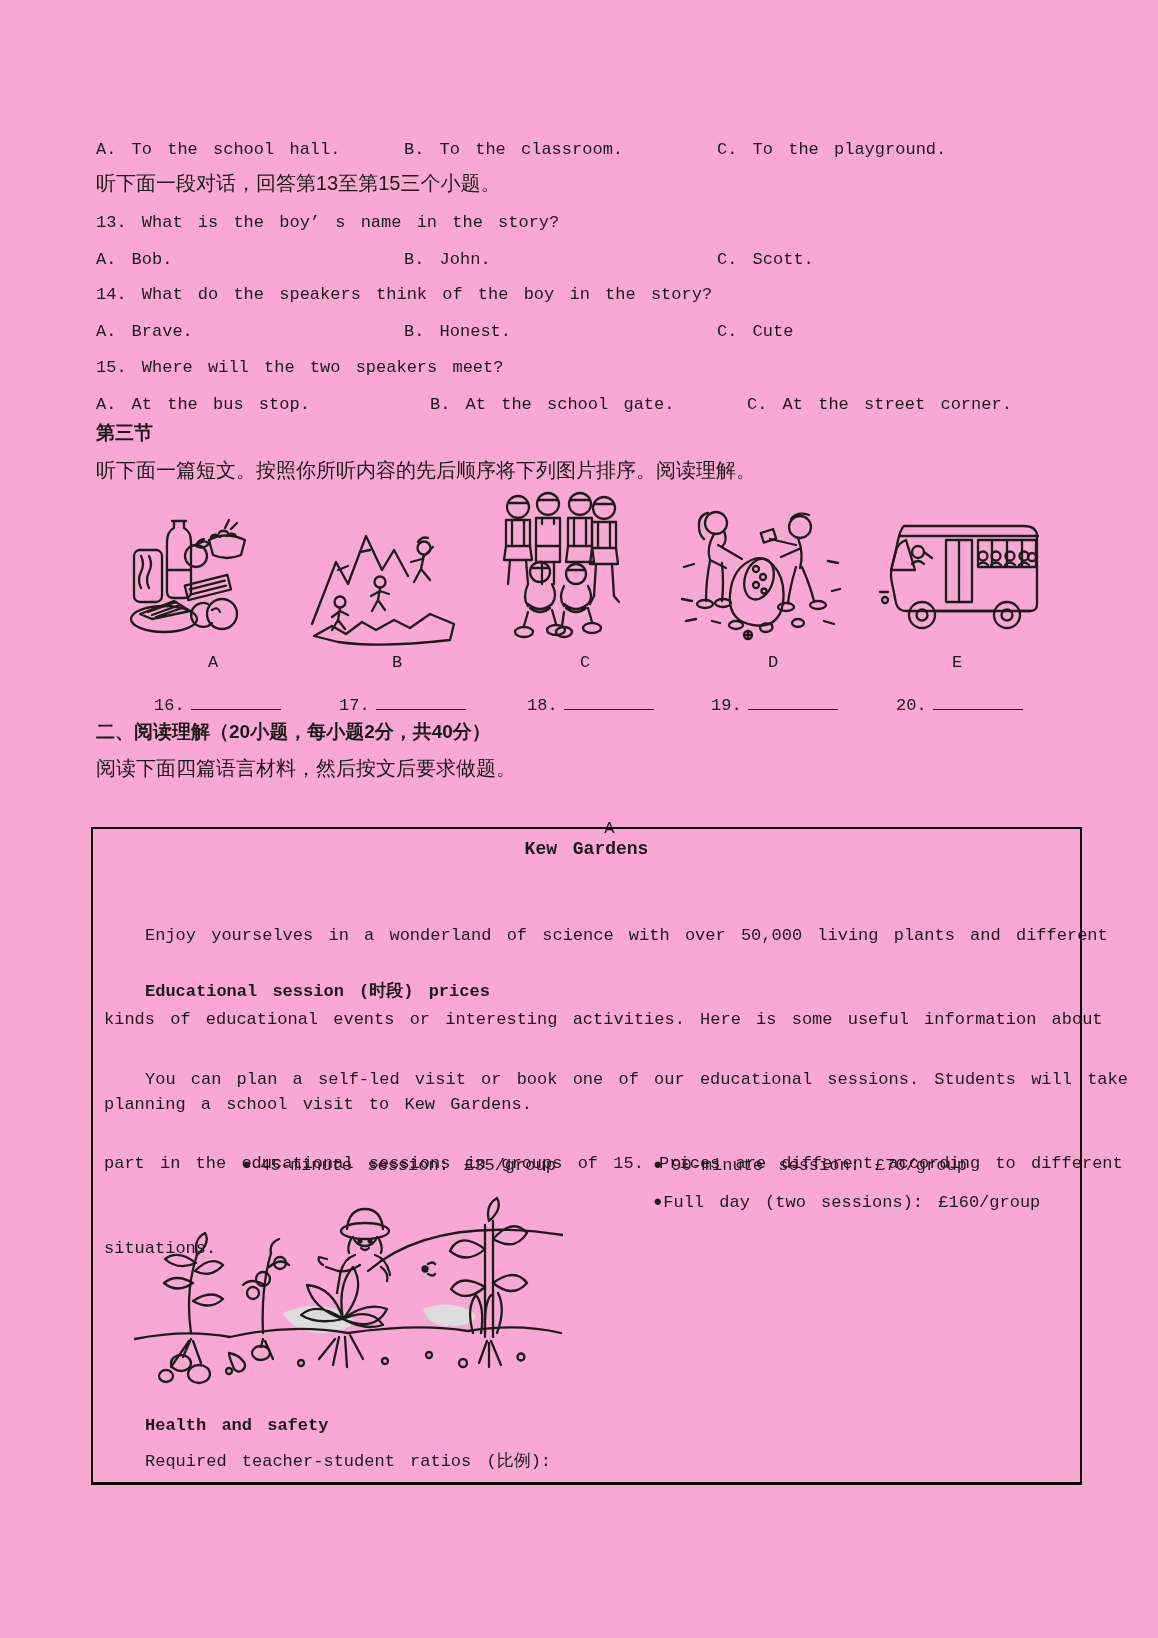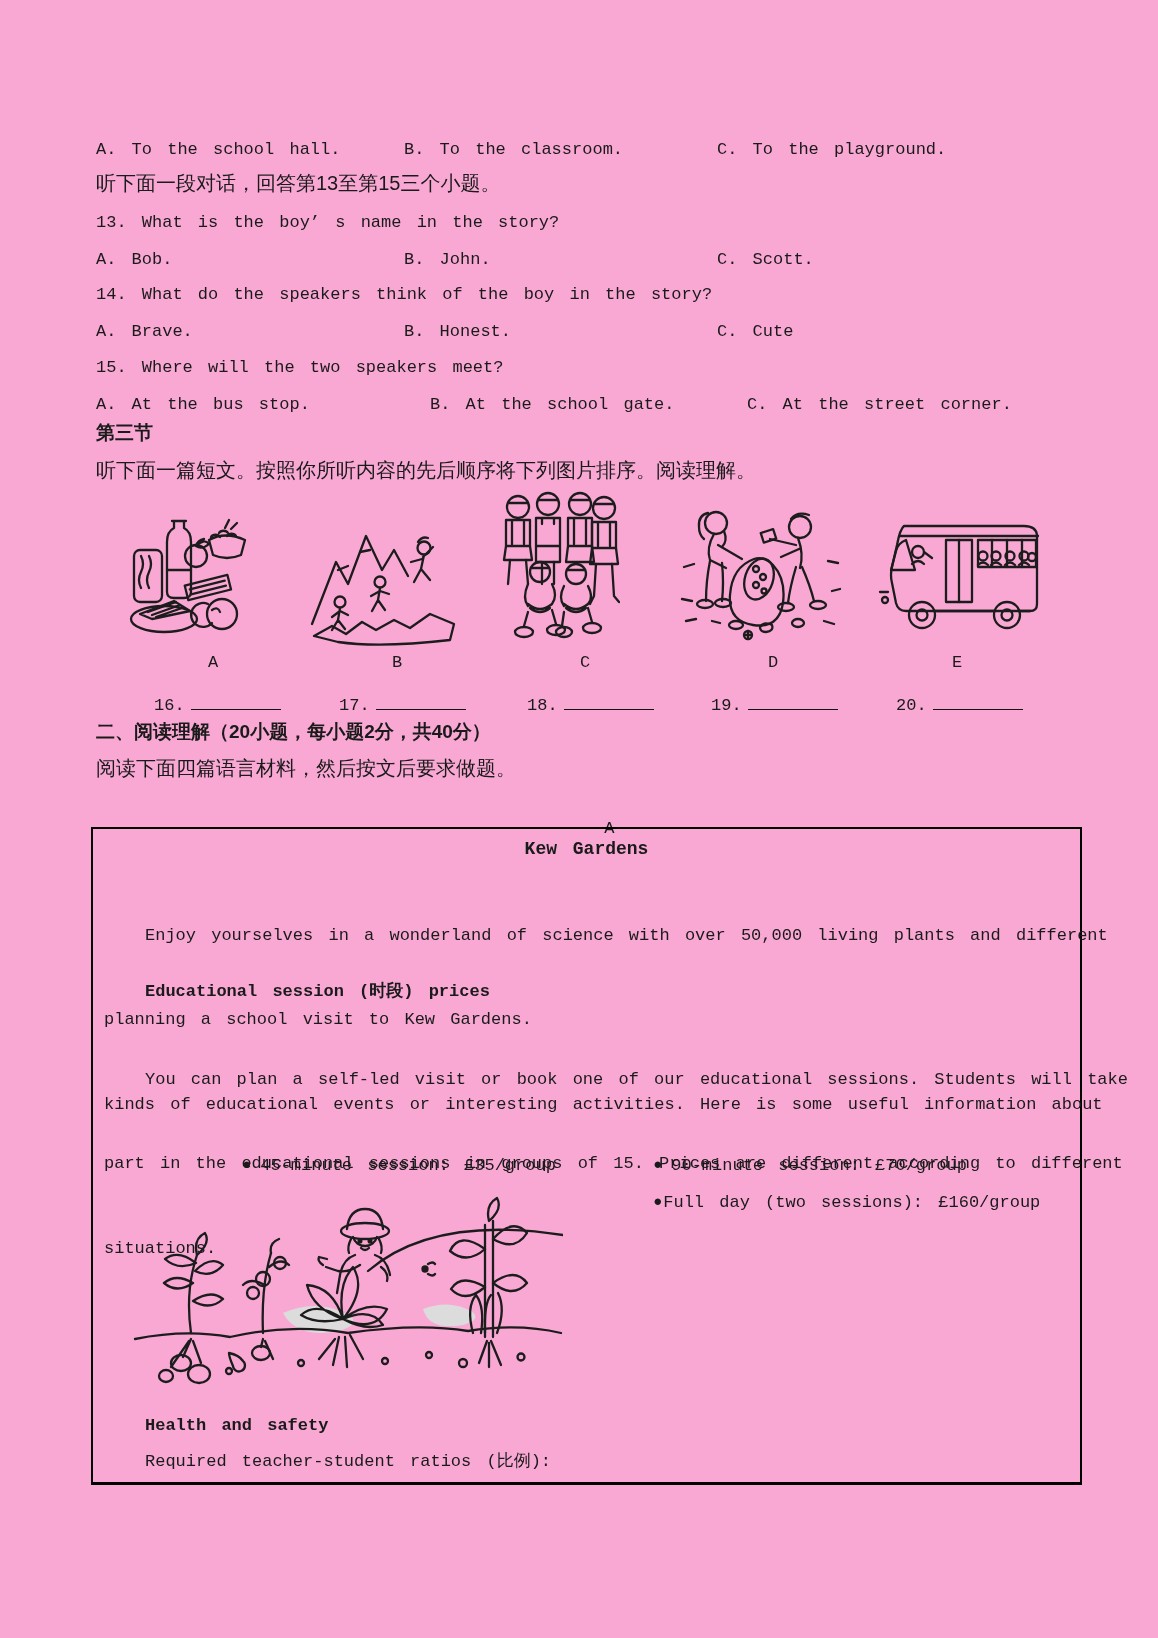--- a/index.html
+++ b/index.html
@@ -234,22 +234,22 @@
   </div>
   <div class="passage-a en" style="top:793px">
     <span>A</span>
   </div>
 
   <div class="box">
     <div class="abs en ktitle" style="top:8px">Kew Gardens</div>
 
     <div class="abs para en" style="top:46px">
       <div class="pline pjust pind">Enjoy yourselves in a wonderland of science with over 50,000 living plants and different</div>
+      <div class="pline pjust">kinds of educational events or interesting activities. Here is some useful information about</div>
       <div class="pline">planning a school visit to Kew Gardens.</div>
-      <div class="pline pjust">kinds of educational events or interesting activities. Here is some useful information about</div>
     </div>
 
     <div class="abs en enb" style="left:52px;top:151px">Educational session (时段) prices</div>
 
     <div class="abs para en" style="top:190px">
       <div class="pline pjust pind">You can plan a self-led visit or book one of our educational sessions. Students will take</div>
       <div class="pline pjust">part in the educational sessions in groups of 15. Prices are different according to different</div>
       <div class="pline">situations.</div>
     </div>
 

